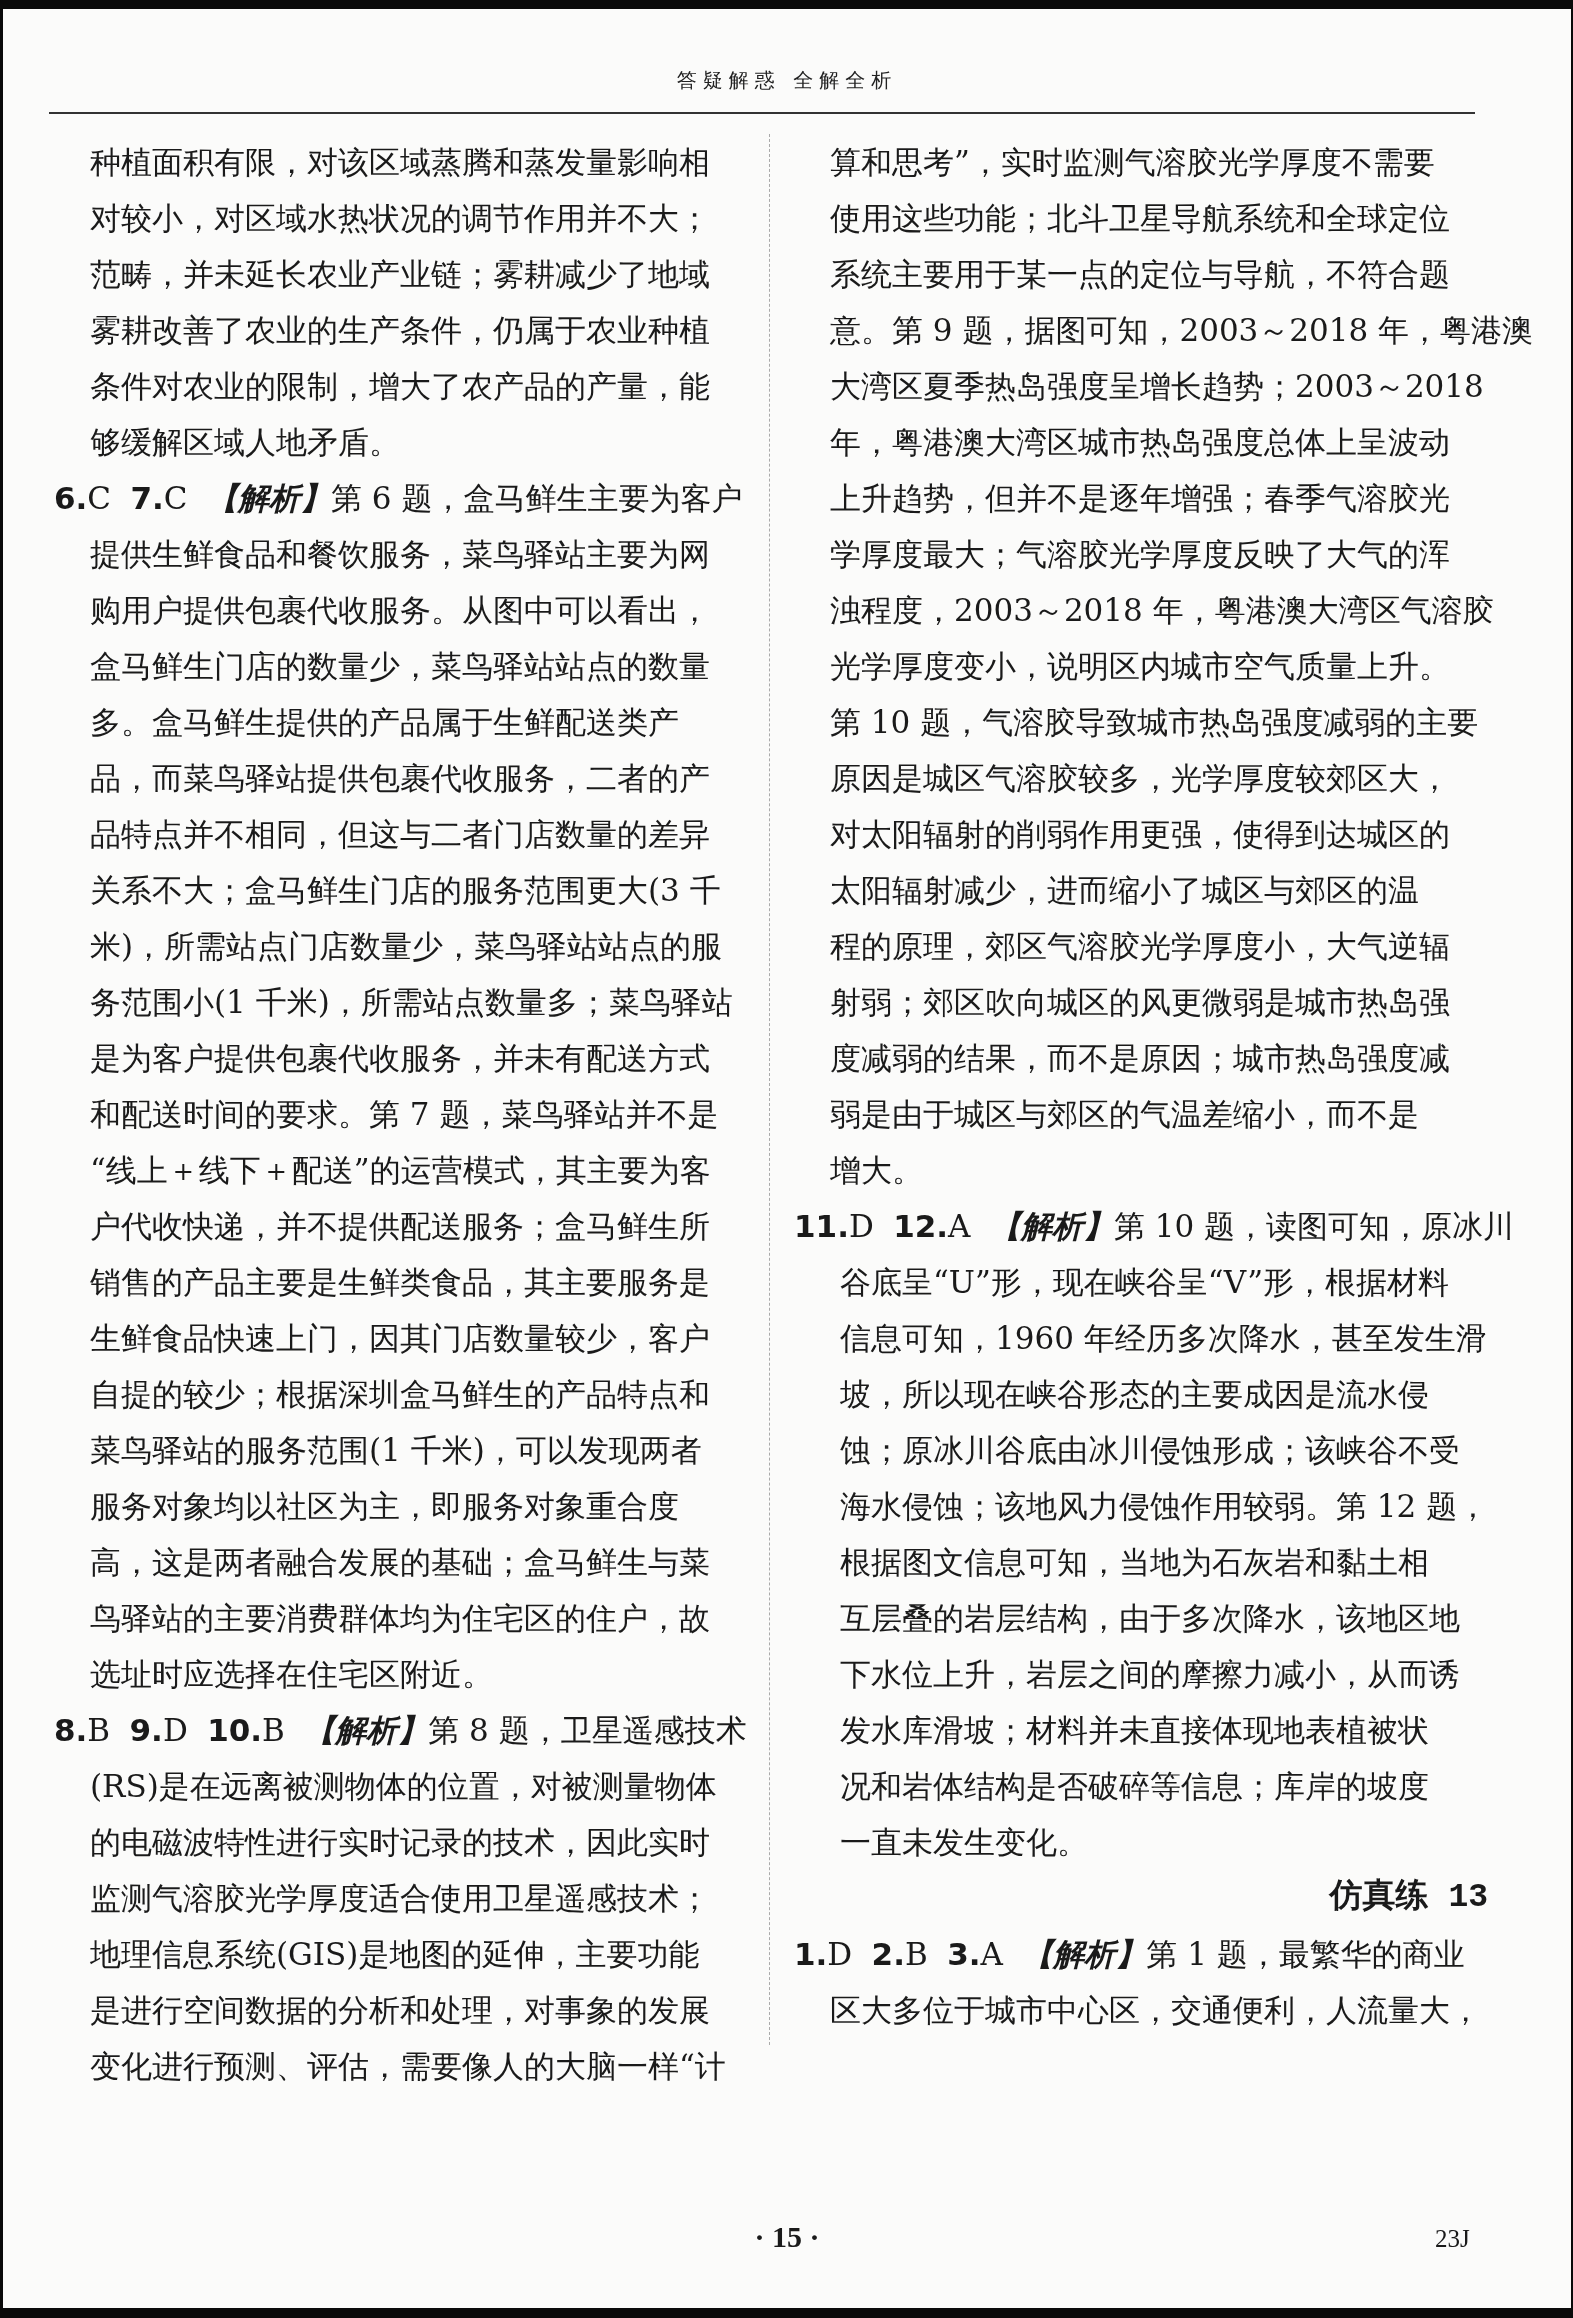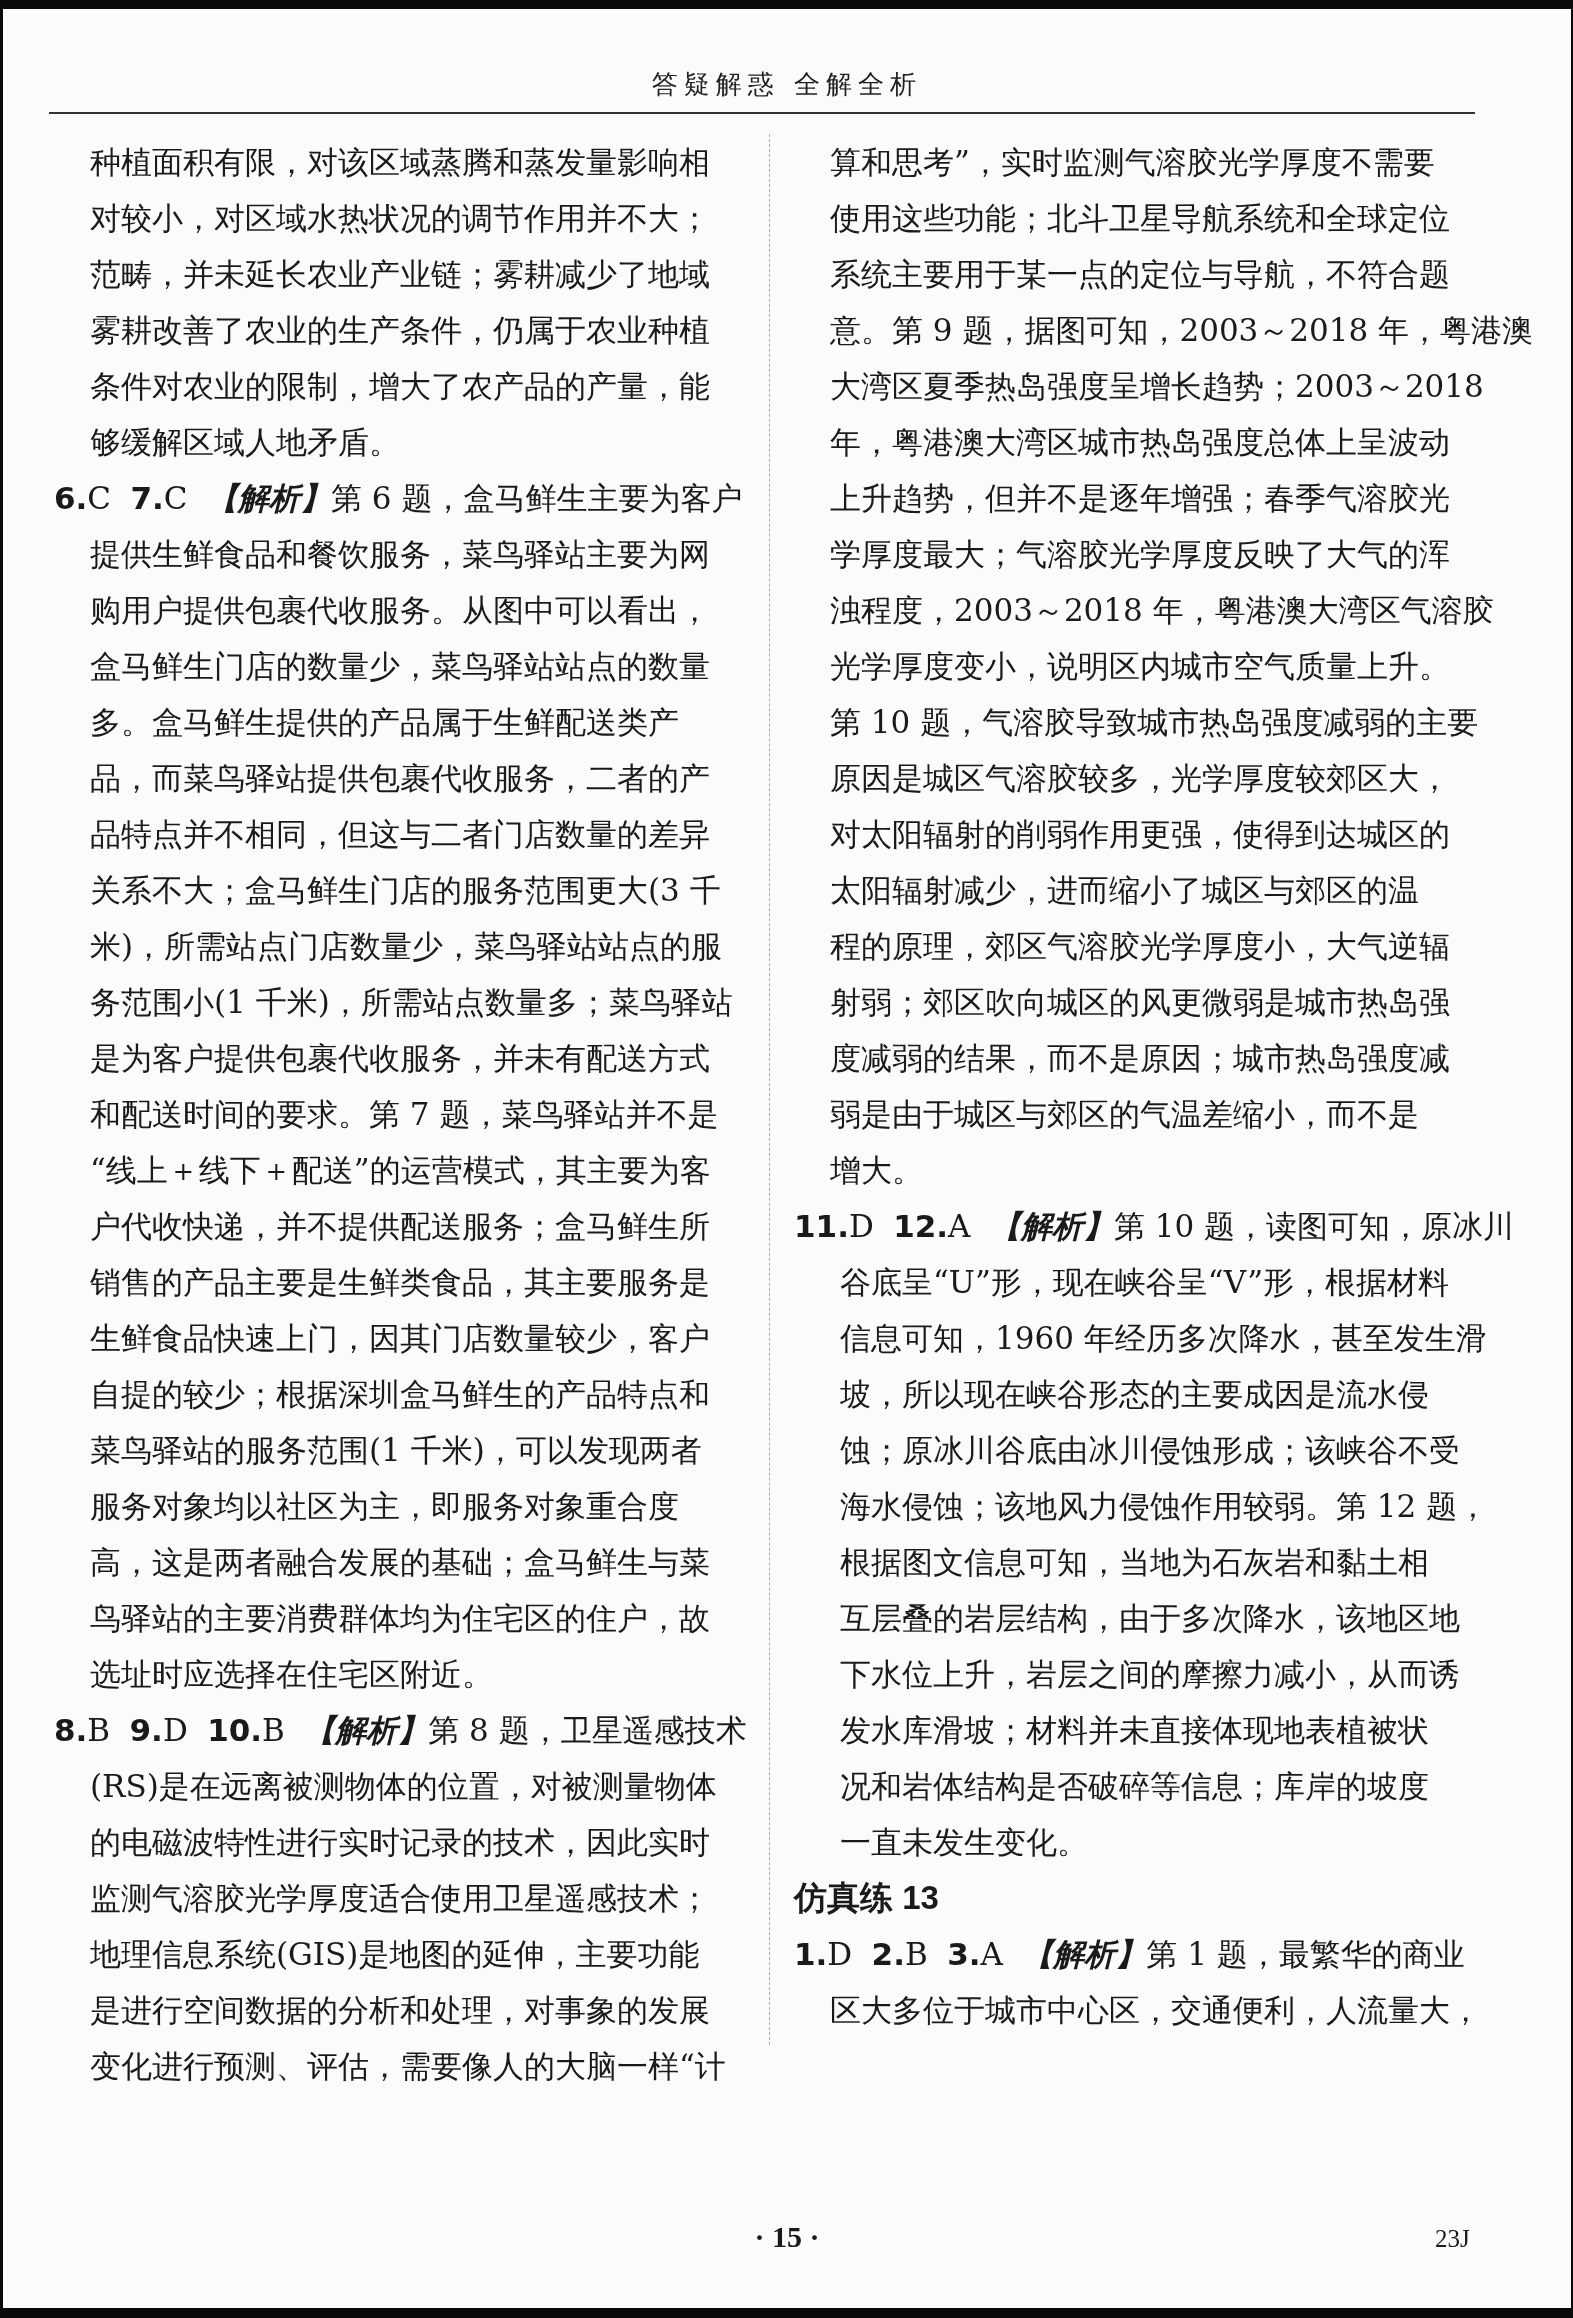--- a/index.html
+++ b/index.html
@@ -9,21 +9,21 @@
     font-family: "DejaVu Serif", "Liberation Serif", serif;
     color: #1a1a1a;
   }
   .page {
     position: absolute; left: 3px; top: 9px; width: 1568px; height: 2299px;
     background: #fbfbfa;
   }
   .header-title {
     position: absolute; left: 0; right: 0; top: 58px;
     text-align: center; font-family: "DejaVu Sans", sans-serif;
-    font-size: 26px; letter-spacing: 6px; color: #222;
+    font-size: 20px; letter-spacing: 6px; color: #222;
   }
   .header-rule {
     position: absolute; left: 46px; width: 1426px; top: 103px; height: 2.2px; background: #333;
   }
   .col-divider {
     position: absolute; left: 766px; top: 125px; height: 1911px;
     border-left: 1.5px dashed #aaa;
   }
   .col {
     position: absolute; top: 125px; width: 694px;
@@ -31,22 +31,22 @@
   }
   .col-left { left: 51px; }
   .col-right { left: 791px; }
   .line { white-space: nowrap; display: block; height: 56px; overflow: visible; }
   .indent { padding-left: 36px; }
   .indent2 { padding-left: 46px; }
   .ans-num { font-family: "DejaVu Sans", sans-serif; font-weight: bold; }
   .ans-letter { font-family: "DejaVu Serif", serif; margin-right: 19.4px; }
   .jiexi { font-family: "DejaVu Sans", sans-serif; font-weight: bold; font-style: italic; }
   .section-title {
-    display: block; text-align: left; font-weight: bold;
-    font-family: Liberation Sans, sans-serif; font-size: 33px; height: 56px;
+    display: block; text-align: right; font-weight: bold;
+    font-family: Liberation Mono, monospace; font-size: 33px; height: 56px;
   }
   .page-num {
     position: absolute; left: 0; right: 0; top: 2211px; text-align: center;
     font-size: 30px; font-weight: bold; font-family: "Liberation Serif", serif;
   }
   .page-code {
     position: absolute; left: 1432px; top: 2216px; font-size: 25px;
     font-family: "Liberation Serif", serif;
   }
 </style>

